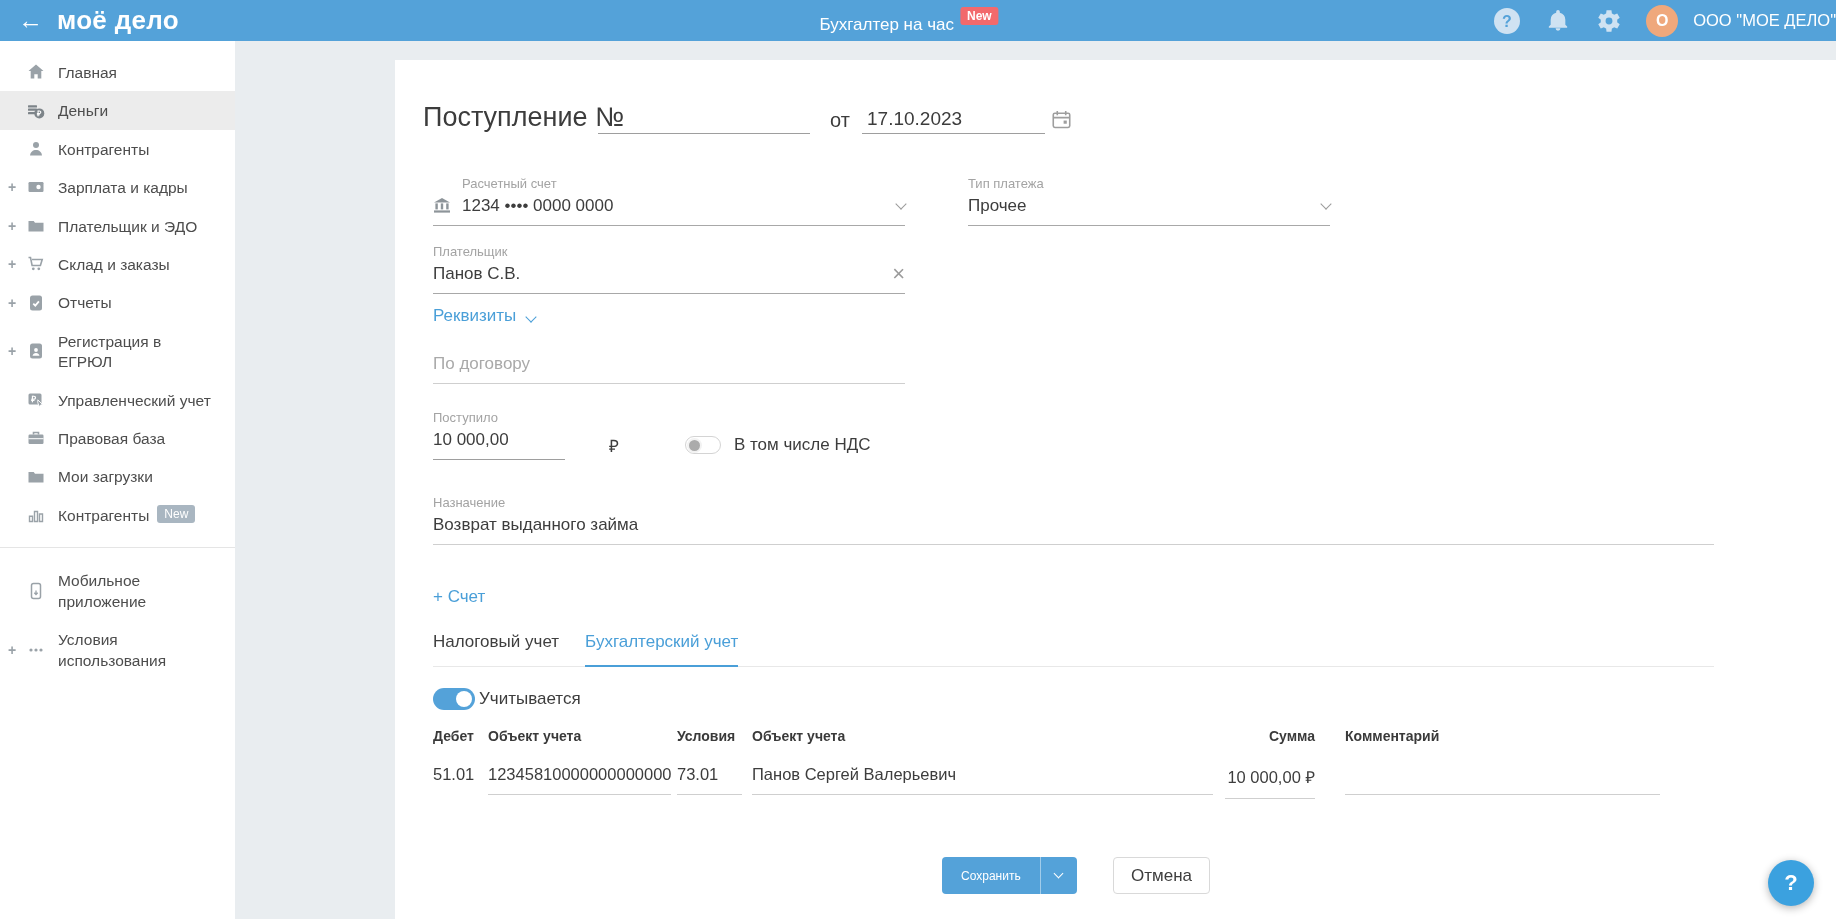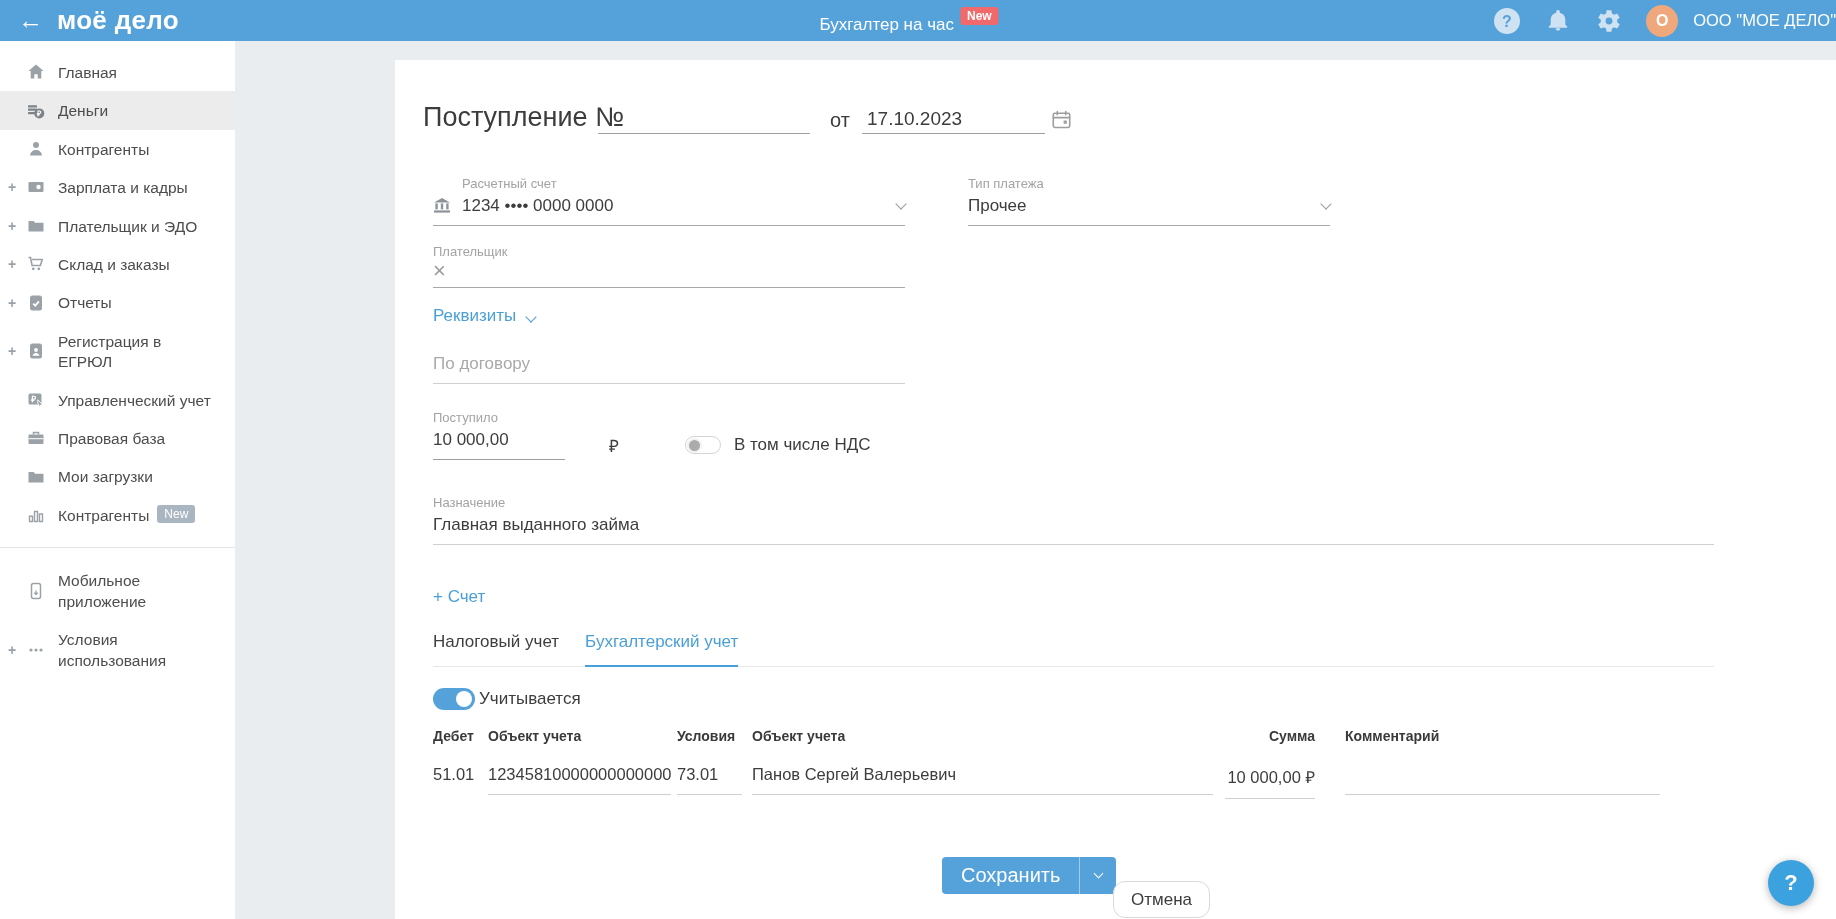--- a/index.html
+++ b/index.html
@@ -100,27 +100,27 @@
   .t-row { margin-top:21px; font-size:16.5px; color:#3d3d3d; }
   .c1 { width:55px; }
   .c2 { width:183px; }
   .c3 { width:65px; margin-left:6px; }
   .c4 { width:461px; margin-left:10px; }
   .c5 { width:90px; margin-left:12px; text-align:right; }
   .c6 { width:315px; margin-left:30px; }
   .t-row .cell-input { border-bottom:1px solid #cfcfcf; padding-bottom:10px; min-height:30px; white-space:nowrap; }
 
   .btn-save { left:547px; top:797px; height:37px; background:#54a2d9; border-radius:4px;
-              display:flex; align-items:center; color:#fff; font-size:20px; cursor:pointer; }
+              display:flex; align-items:center; color:#fff; font-size:12px; cursor:pointer; }
   .btn-save-main { padding:0 19px; }
   .btn-save-arrow { width:37px; height:100%; border-left:1px solid rgba(255,255,255,.45);
                     display:flex; align-items:center; justify-content:center; }
   .btn-cancel { left:718px; top:797px; height:37px; background:#fff; border:1px solid #d9d9d9;
-                border-radius:12px; display:flex; align-items:center; padding:0 17px;
-                font-size:17px; color:#3d3d3d; cursor:pointer;margin-top:24px; }
+                border-radius:4px; display:flex; align-items:center; padding:0 17px;
+                font-size:17px; color:#3d3d3d; cursor:pointer; }
 
   .fab { position:absolute; right:22px; bottom:13px; width:46px; height:46px; border-radius:50%;
          background:#3ba1df; color:#fff; font-size:22px; font-weight:bold;
          display:flex; align-items:center; justify-content:center; cursor:pointer;
          box-shadow:0 2px 8px rgba(0,0,0,.3); }
 </style>
 </head>
 <body>
 
 <div class="topbar">
@@ -304,20 +304,21 @@
         <div class="f-label">Тип платежа</div>
         <div class="f-row filled">
           <span class="f-value">Прочее</span>
           <span class="chev"></span>
         </div>
       </div>
 
       <div class="abs grp-payer">
         <div class="f-label">Плательщик</div>
         <div class="f-row filled">
+          <span class="f-value">Панов С.В.</span>
           <span class="clear-x">×</span>
         </div>
       </div>
 
       <div class="abs requisites">
         <span class="link">Реквизиты</span>
         <span class="chev blue" style="margin-left:6px;"></span>
       </div>
 
       <div class="abs grp-contract">
@@ -332,21 +333,21 @@
           <span class="amount-box">10 000,00</span>
           <span class="currency">₽</span>
           <span class="switch-off vat-toggle"></span>
           <span class="vat-label">В том числе НДС</span>
         </div>
       </div>
 
       <div class="abs grp-purpose">
         <div class="f-label">Назначение</div>
         <div class="f-row light">
-          <span class="f-value">Главная выданного займа</span>
+          <span class="f-value">Возврат выданного займа</span>
         </div>
       </div>
 
       <div class="abs add-account">
         <span class="link">+ Счет</span>
       </div>
 
       <div class="abs tabs">
         <div class="tab">Налоговый учет</div>
         <div class="tab active">Бухгалтерский учет</div>

